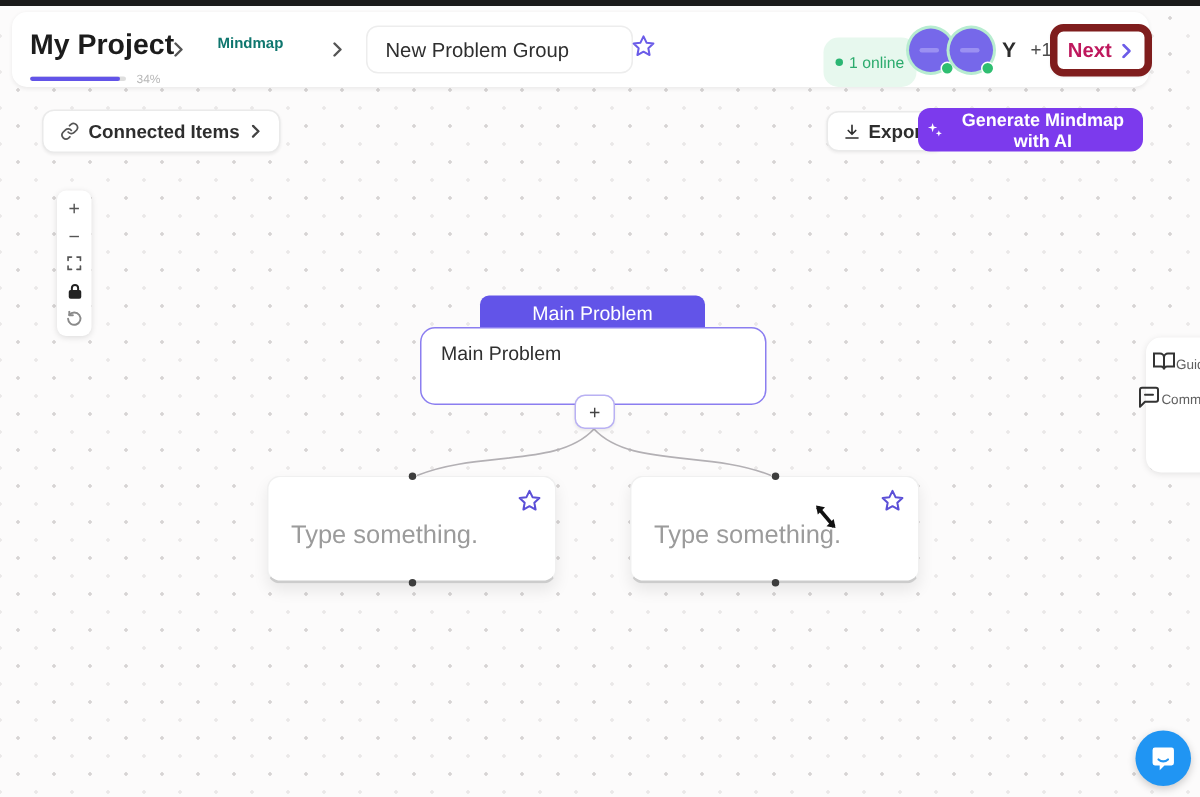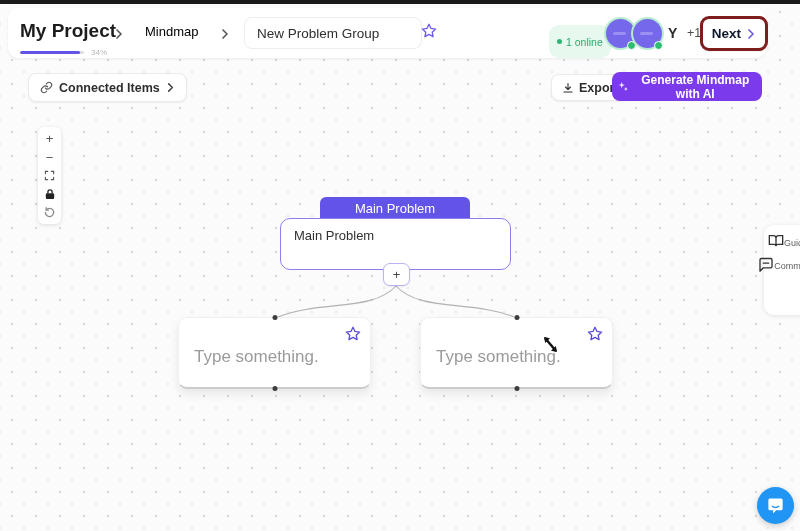--- a/index.html
+++ b/index.html
@@ -21,21 +21,21 @@
     position:absolute; left:8px; top:8px; width:758px; height:50px;
     background:#ffffff; border-radius:10px; box-shadow:0 1px 3px rgba(0,0,0,.07);
   }
   .project-wrap { position:absolute; left:12px; top:12px; }
   .project-label { font-size:19px; font-weight:bold; color:#1c1c1c; }
   .progress-row { display:flex; align-items:center; margin-top:6px; }
   .progress-track { width:64px; height:3px; background:#dedede; border-radius:2px; overflow:hidden; }
   .progress-fill { height:100%; background:#6254e8; border-radius:2px; }
   .progress-pct { font-size:8px; color:#b8b8b8; margin-left:7px; }
   .crumb-chevron { position:absolute; top:17px; color:#555; }
-  .crumb-label { position:absolute; top:16px; font-size:13px; font-weight:normal; color:#000000; }
+  .crumb-label { position:absolute; top:16px; font-size:10px; font-weight:bold; color:#0f766e; }
   .group-input {
     position:absolute; left:236px; top:9px; width:178px; height:32px;
     border:1px solid #ededed; border-radius:8px; padding:0 12px;
     font-size:13.5px; color:#2f2f2f; font-family:"Liberation Sans",sans-serif; background:#fff; outline:none;
   }
   .hdr-star { position:absolute; left:411px; top:14px; width:20px; height:20px; cursor:pointer; background:none; border:none; padding:0; }
   .online-pill {
     position:absolute; left:541px; top:17px; height:33px; padding:0 8px;
     background:#e7f8ee; border-radius:10px; display:flex; align-items:center; gap:4px;
   }
@@ -44,24 +44,24 @@
   .avatar {
     position:absolute; top:11px; width:29px; height:29px; border-radius:50%;
     background:#7668ea; box-shadow:0 0 0 2px #b7ecd0;
   }
   .avatar .dash { position:absolute; left:7px; top:13px; width:13px; height:3px; border-radius:2px; background:#9b90f2; }
   .avatar .p-dot { position:absolute; right:-1px; bottom:-2px; width:9px; height:9px; border-radius:50%; background:#2fbe71; border:1.5px solid #fff; }
   .user-initial { position:absolute; left:660px; top:17px; font-size:14px; font-weight:bold; color:#2d2d2d; }
   .overflow-count { position:absolute; left:679px; top:18px; font-size:12.5px; color:#4c4c4c; }
   .next-btn {
     position:absolute; left:692px; top:8px; width:68px; height:35px;
-    background:#fff; border:3px solid #7f1d1d; border-radius:9px;
+    background:#fff; border:5px solid #7f1d1d; border-radius:9px;
     box-shadow:0 1px 2px rgba(0,0,0,.05); cursor:pointer;
     display:flex; align-items:center; justify-content:center; gap:5px;
-    font-size:13.5px; color:#0f172a; font-weight:600; font-family:"Liberation Sans",sans-serif;
+    font-size:13.5px; color:#be185d; font-weight:600; font-family:"Liberation Sans",sans-serif;
   }
 
   
   .chip-btn {
     position:absolute; background:#fff; border:1px solid #eaeaea; border-radius:8px;
     box-shadow:0 1px 2px rgba(0,0,0,.06); cursor:pointer;
     display:flex; align-items:center; font-family:"Liberation Sans",sans-serif;
   }
   .connected-btn { left:28px; top:73px; height:29px; padding:0 11px; gap:6px; }
   .connected-btn .lbl { font-size:12.5px; font-weight:600; color:#2e2e2e;text-align:center; }

